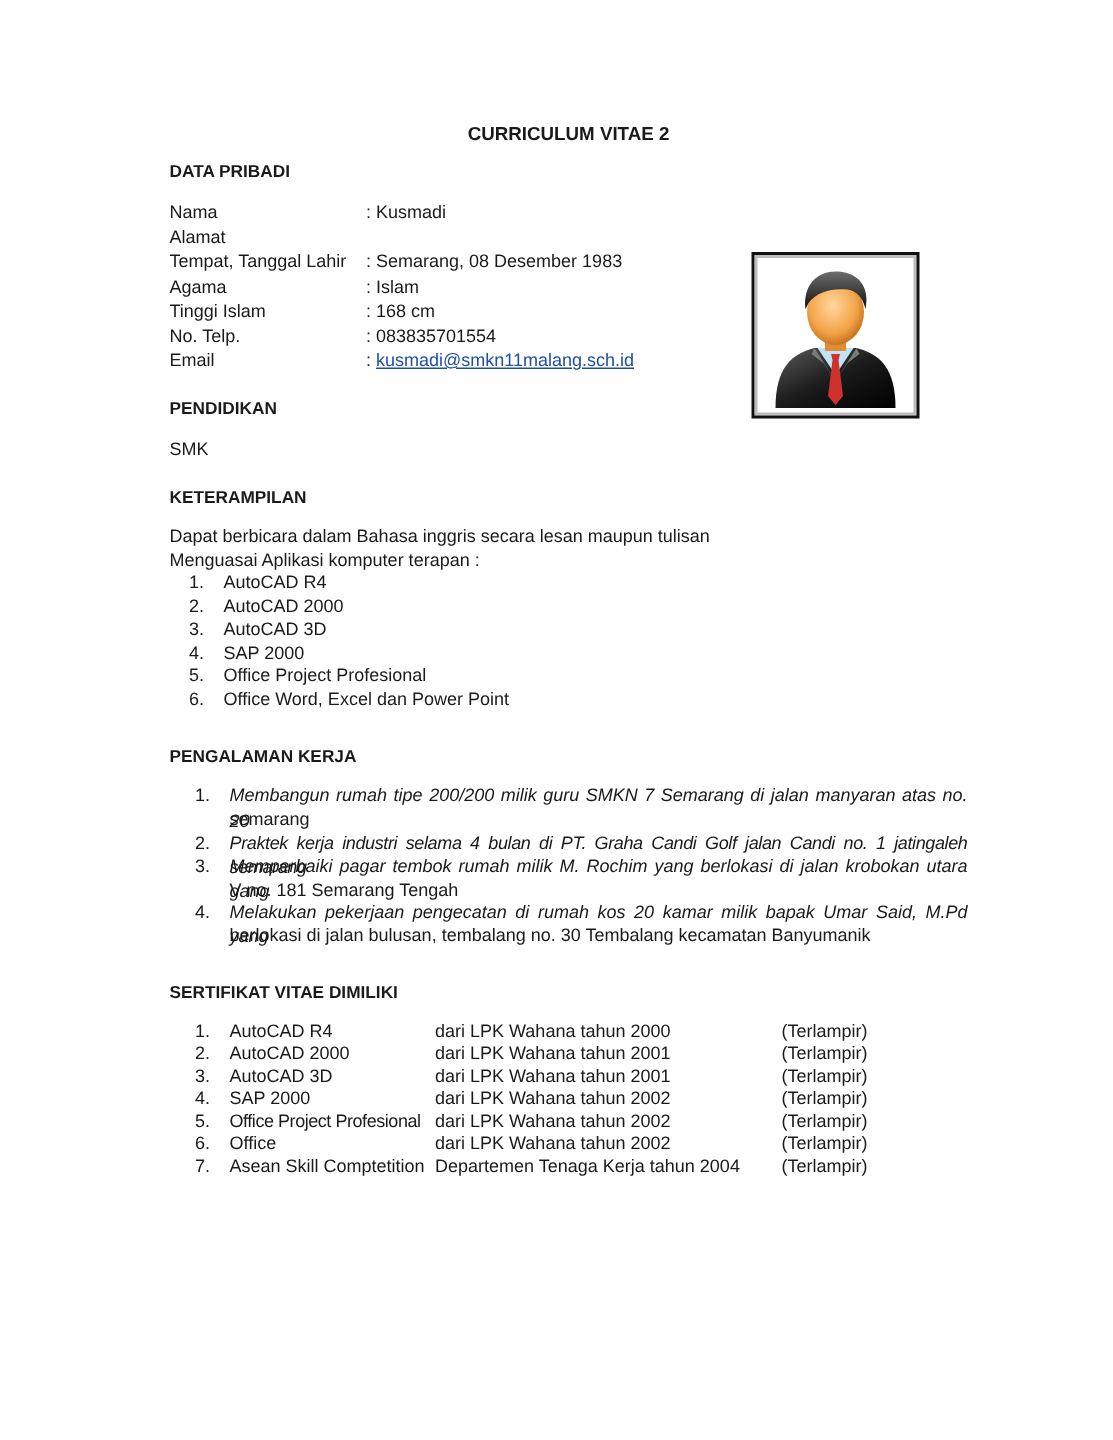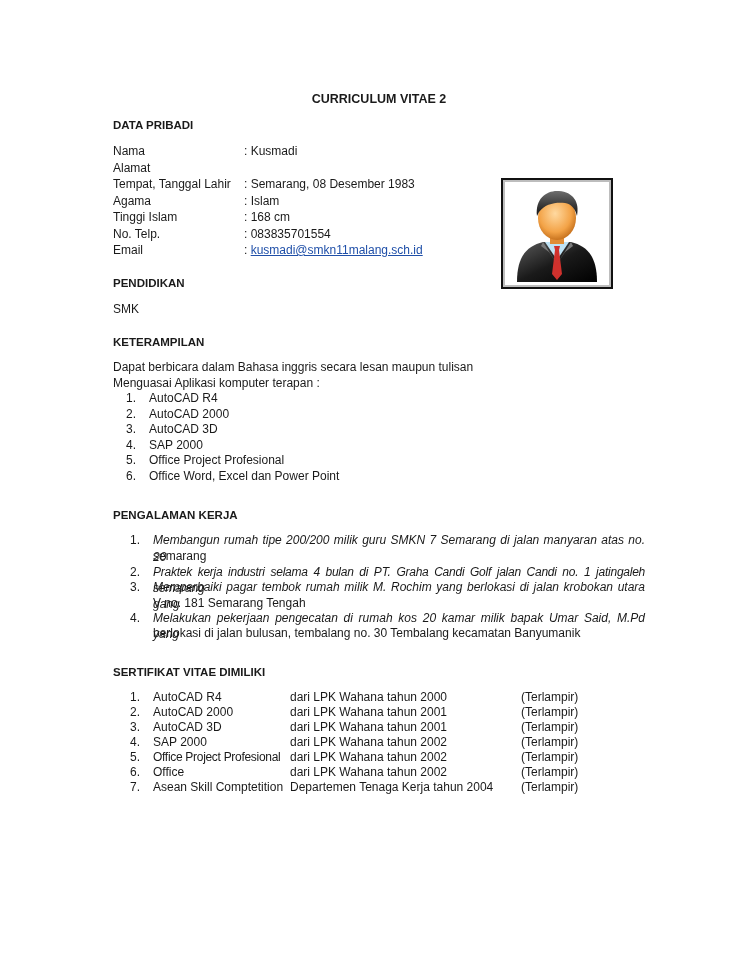--- a/index.html
+++ b/index.html
@@ -1,18 +1,18 @@
 <!DOCTYPE html>
 <html><head>
   <meta charset="utf-8">
   <style>
     html, body { margin: 0; padding: 0; background: #ffffff; }
     body { width: 742px; height: 960px; position: relative; overflow: hidden;
       font-family: "Liberation Sans", sans-serif; color: #1a1a1a; font-size: 12px; }
-    .page { position: absolute; left: 0; top: 10px; width: 742px; height: 808px; }
+    .page { position: absolute; left: 0; top: 0; width: 742px; height: 808px; }
     .abs { position: absolute; white-space: nowrap; line-height: 16.5px; }
     .title { left: 0; width: 758px; text-align: center; top: 81px; font-weight: bold; font-size: 12.5px; }
     .heading { left: 113px; font-weight: bold; font-size: 11.5px; }
     .label { left: 113px; }
     .value { left: 232px; margin-left: 12px; }
     .link { color: #1f4fa8; text-decoration: underline; cursor: pointer; }
     .photo-frame { position: absolute; left: 501px; top: 168px; width: 108px; height: 107px;
       border: 2px solid #111; box-shadow: inset 0 0 0 2px #bdbdbd; background: #fff; }
     .photo-frame svg { position: absolute; left: 10px; top: 6px; }
     .justify-line { position: absolute; left: 153px; width: 492px; text-align: justify; text-align-last: justify; white-space: normal; line-height: 16.5px; font-style: italic; }

